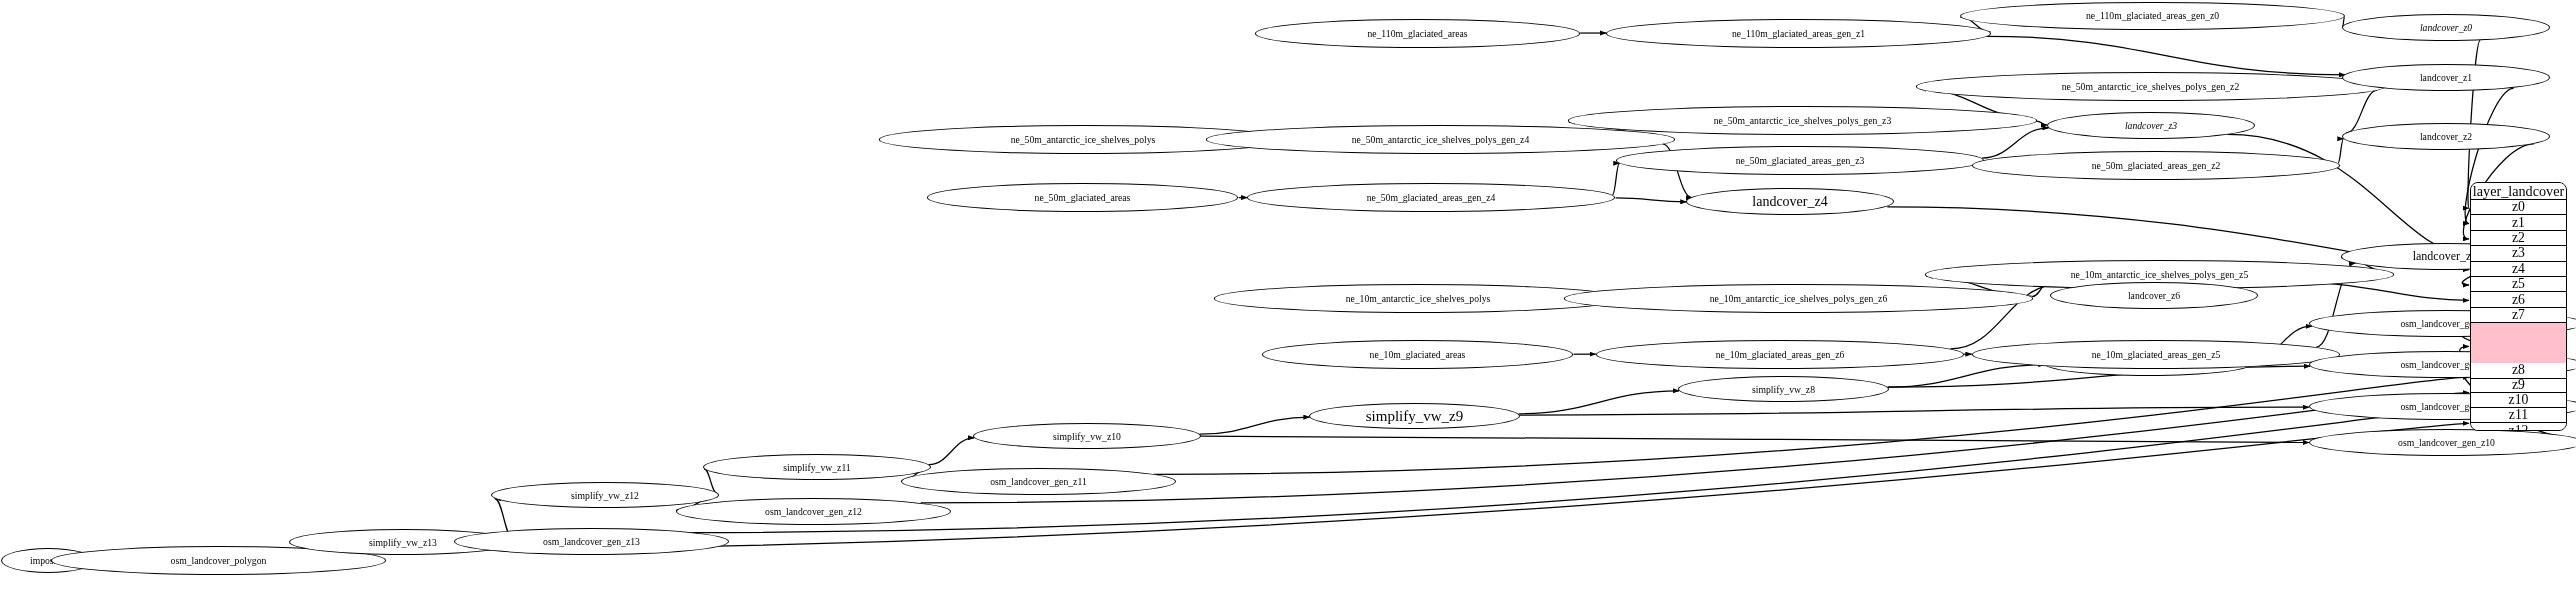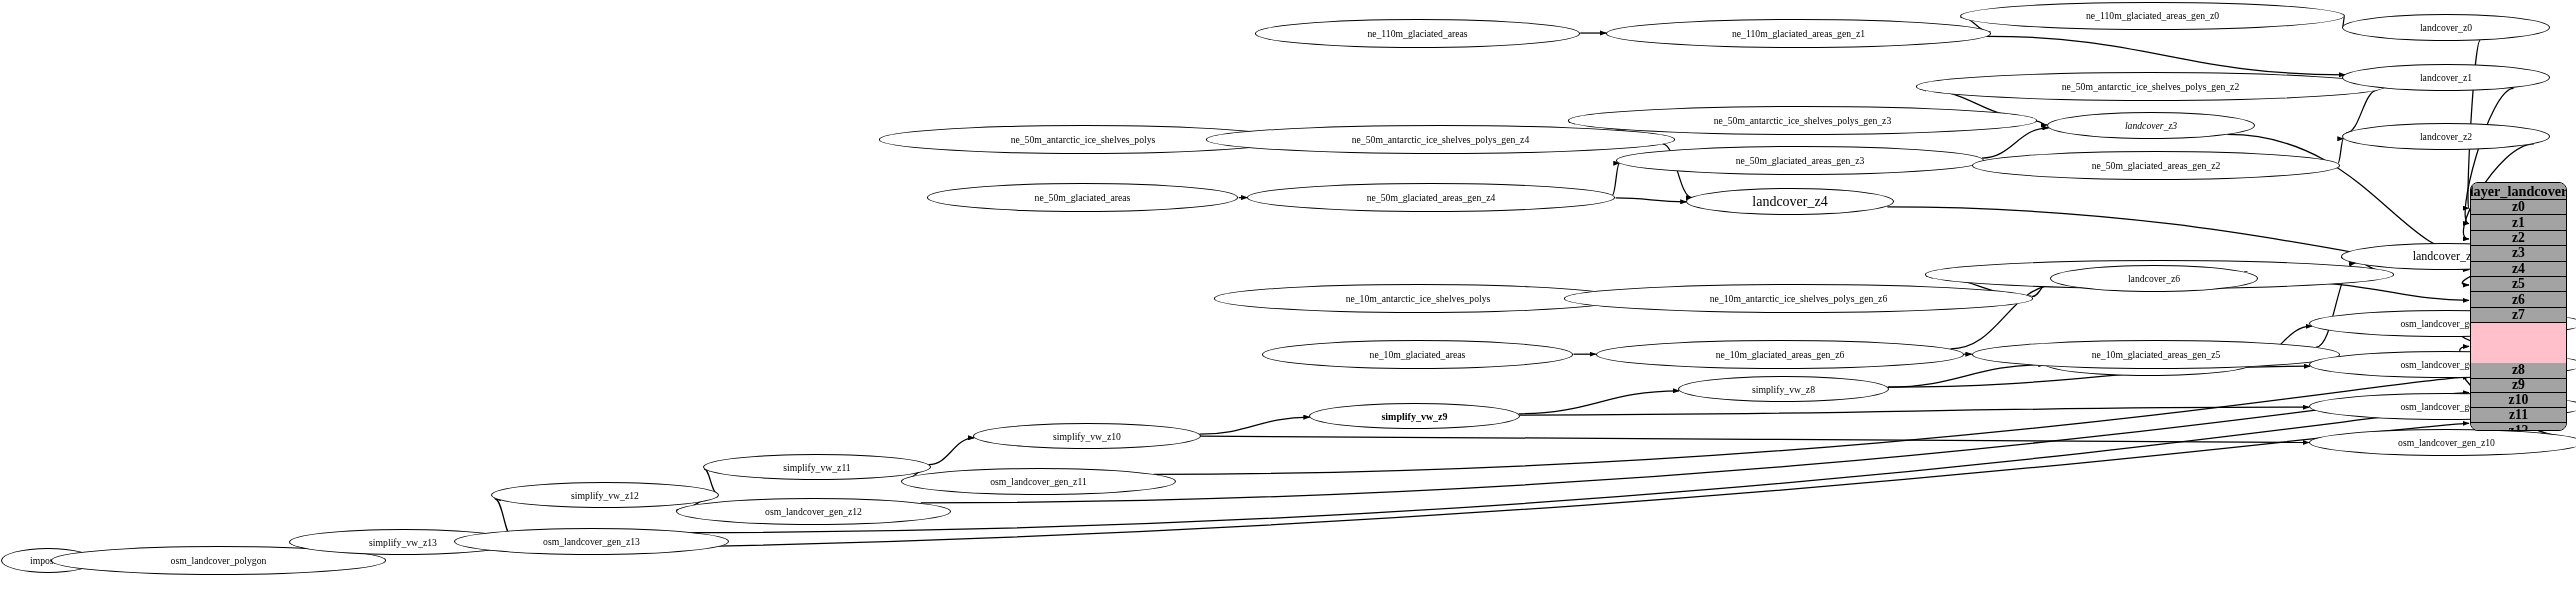--- a/index.html
+++ b/index.html
@@ -37,22 +37,21 @@
     z-index:6;
   }
   #record .rec-row{
     box-sizing:border-box;
     display:flex;
     align-items:center;
     justify-content:center;
     border-bottom:0.9px solid #000000;
     color:#000000;
     font-family:"Liberation Serif", serif;
-    background:#a3a3a3;
-    font-weight:bold;
+    background:#ffffff;
   }
   #record .rec-row:last-child{border-bottom:none;}
   #record .rec-title{font-size:14.2px;}
   #record .rec-cell{font-size:13.7px;}
 </style>
 </head>
 <body>
 
 <div id="canvas">
   <svg id="edges" viewBox="0 0 4524 1073" xmlns="http://www.w3.org/2000/svg">
@@ -141,21 +140,21 @@
       <div class="node" style="left: 703px; top: 454px; width: 228px; height: 26px;">
         <span style="font-size: 9.7px;">simplify_vw_z11</span>
       </div>
       <div class="node" style="left: 901px; top: 468px; width: 275px; height: 27px;">
         <span style="font-size: 9.7px;">osm_landcover_gen_z11</span>
       </div>
       <div class="node" style="left: 973px; top: 423px; width: 228px; height: 26px;">
         <span style="font-size: 9.7px;">simplify_vw_z10</span>
       </div>
       <div class="node" style="left: 1309px; top: 403px; width: 211px; height: 26px;">
-        <span style="font-size: 10px; font-weight: bold;">simplify_vw_z9</span>
+        <span style="font-size: 15px;">simplify_vw_z9</span>
       </div>
       <div class="node" style="left: 1678px; top: 376px; width: 211px; height: 26px;">
         <span style="font-size: 9.7px;">simplify_vw_z8</span>
       </div>
       <div class="node" style="left: 2043px; top: 350px; width: 211px; height: 26px;">
         <span style="font-size: 9.7px;">simplify_vw_z7</span>
       </div>
       <div class="node" style="left: 1255px; top: 19px; width: 325px; height: 28.5px;">
         <span style="font-size: 9.7px;">ne_110m_glaciated_areas</span>
       </div>
@@ -200,39 +199,39 @@
       </div>
       <div class="node" style="left: 1262px; top: 340px; width: 311px; height: 28.5px;">
         <span style="font-size: 9.7px;">ne_10m_glaciated_areas</span>
       </div>
       <div class="node" style="left: 1596px; top: 340px; width: 368px; height: 28.5px;">
         <span style="font-size: 9.7px;">ne_10m_glaciated_areas_gen_z6</span>
       </div>
       <div class="node" style="left: 1972px; top: 340px; width: 368px; height: 28.5px;">
         <span style="font-size: 9.7px;">ne_10m_glaciated_areas_gen_z5</span>
       </div>
-      <div class="node" style="left: 2342px; top: 13.7px; width: 208px; height: 27px;">
+      <div class="node" style="left: 2342px; top: 13.7px; width: 208px; height: 27px; font-style: italic;">
         <span style="font-size: 9.7px;">landcover_z0</span>
       </div>
       <div class="node" style="left: 2342px; top: 64px; width: 208px; height: 27px;">
         <span style="font-size: 9.7px;">landcover_z1</span>
       </div>
       <div class="node" style="left: 2342px; top: 123px; width: 208px; height: 27px;">
         <span style="font-size: 9.7px;">landcover_z2</span>
       </div>
       <div class="node" style="left: 2047px; top: 112px; width: 208px; height: 27px; font-style: italic;">
         <span style="font-size: 9.7px;">landcover_z3</span>
       </div>
       <div class="node" style="left: 1686px; top: 188px; width: 208px; height: 27px;">
         <span style="font-size: 14px;">landcover_z4</span>
       </div>
       <div class="node" style="left: 2341px; top: 243px; width: 208px; height: 27px;">
         <span style="font-size: 12px;">landcover_z5</span>
       </div>
-      <div class="node" style="left: 2050px; top: 265px; width: 208px; height: 27px;">
+      <div class="node" style="left: 2050px; top: 282px; width: 208px; height: 27px;">
         <span style="font-size: 9.7px;">landcover_z6</span>
       </div>
       <div class="node" style="left: 2309px; top: 310px; width: 275px; height: 27px;">
         <span style="font-size: 9.7px;">osm_landcover_gen_z7</span>
       </div>
       <div class="node" style="left: 2309px; top: 351px; width: 275px; height: 27px;">
         <span style="font-size: 9.7px;">osm_landcover_gen_z8</span>
       </div>
       <div class="node" style="left: 2309px; top: 393px; width: 275px; height: 27px;">
         <span style="font-size: 9.7px;">osm_landcover_gen_z9</span>

